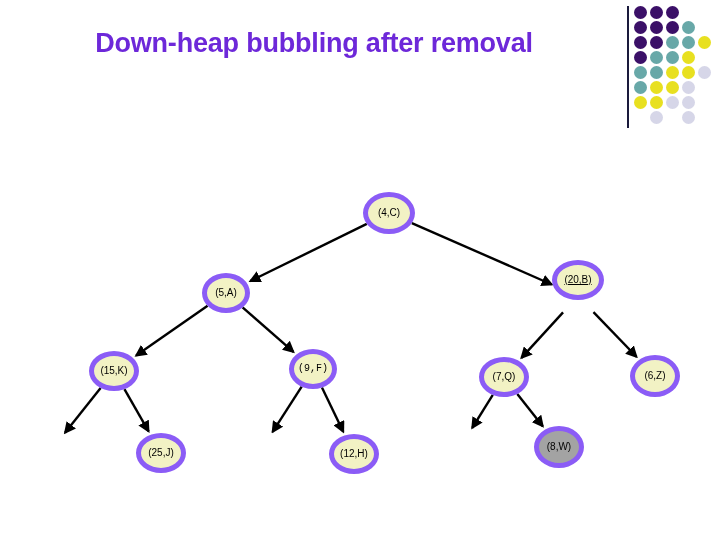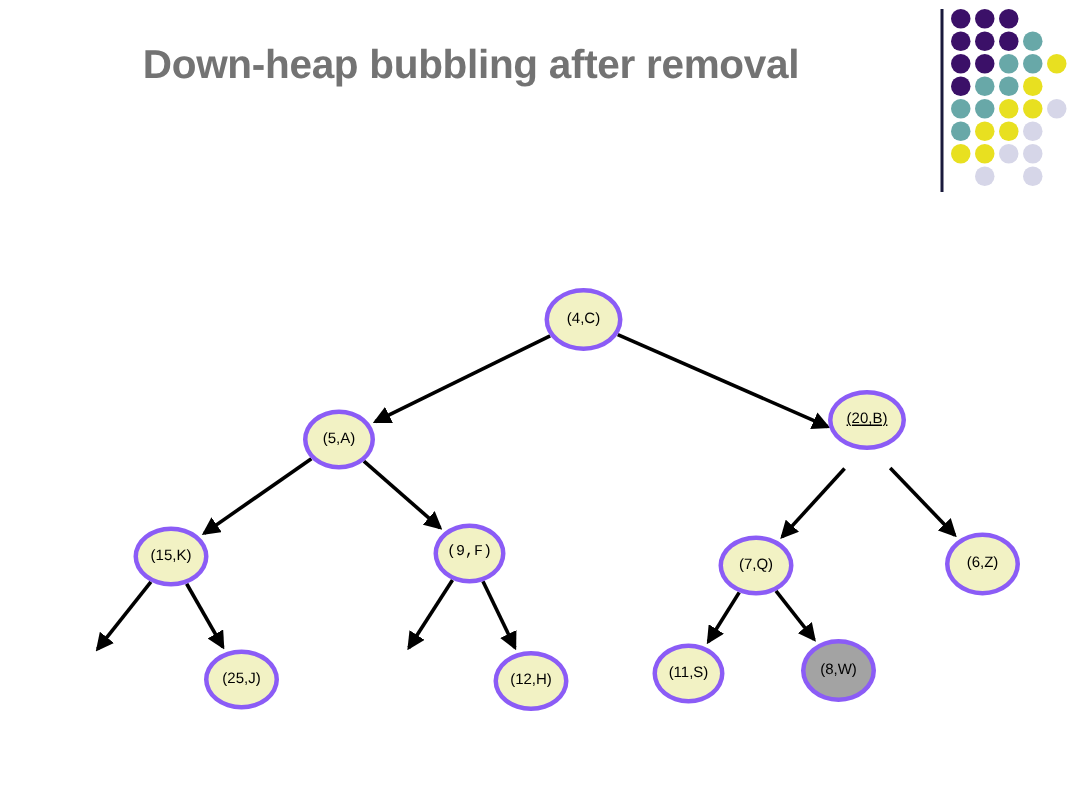--- a/index.html
+++ b/index.html
@@ -19,21 +19,21 @@
     overflow: hidden;
   }
 
   
   #title-block {
     position: absolute;
     left: 14px;
     top: 26px;
     width: 600px;
     text-align: center;
-    color: #737373;
+    color: #6d28d9;
     font-size: 27px;
     font-weight: bold;
     line-height: 1.32;
     letter-spacing: -0.2px;
     font-family: "Liberation Sans", sans-serif;
   }
   #title-block .tline { display: block; white-space: nowrap; }
 
   
   #deco-divider {
@@ -66,21 +66,21 @@
     width: 720px;
     height: 540px;
   }
   #edges {
     position: absolute;
     left: 0; top: 0;
     width: 720px; height: 540px;
   }
   .node {
     position: absolute;
-    border: 3px solid #8b5cf6;
+    border: 5px solid #8b5cf6;
     border-radius: 50%;
     background: #F2F2C4;
     color: #000000;
     font-size: 10px;
     font-family: "Liberation Sans", sans-serif;
     display: flex;
     align-items: center;
     justify-content: center;
     box-sizing: border-box;
     white-space: nowrap;
@@ -154,17 +154,16 @@
       </svg>
   <div class="node" style="left: 363px; top: 192px; width: 52px; height: 42px;">(4,C)</div>
       <div class="node" style="left: 202px; top: 273px; width: 48px; height: 40px;">(5,A)</div>
       <div class="node" style="left: 552px; top: 260px; width: 52px; height: 40px; text-decoration: underline;">(20,B)</div>
       <div class="node" style="left: 89px; top: 351px; width: 50px; height: 40px;">(15,K)</div>
       <div class="node" style="left: 289px; top: 349px; width: 48px; height: 40px; font-family: Liberation Mono, monospace;">(9,F)</div>
       <div class="node" style="left: 479px; top: 357px; width: 50px; height: 40px;">(7,Q)</div>
       <div class="node" style="left: 630px; top: 355px; width: 50px; height: 42px;">(6,Z)</div>
       <div class="node" style="left: 136px; top: 433px; width: 50px; height: 40px; text-align: right;">(25,J)</div>
       <div class="node" style="left: 329px; top: 434px; width: 50px; height: 40px;">(12,H)</div>
-      <div class="node" style="left: 435px; top: 429px; width: 48px; height: 40px;">(11,S)</div>
       <div class="node alt" style="left: 534px; top: 426px; width: 50px; height: 42px;">(8,W)</div>
     </div>
 
 </div>
 
 </body></html>

